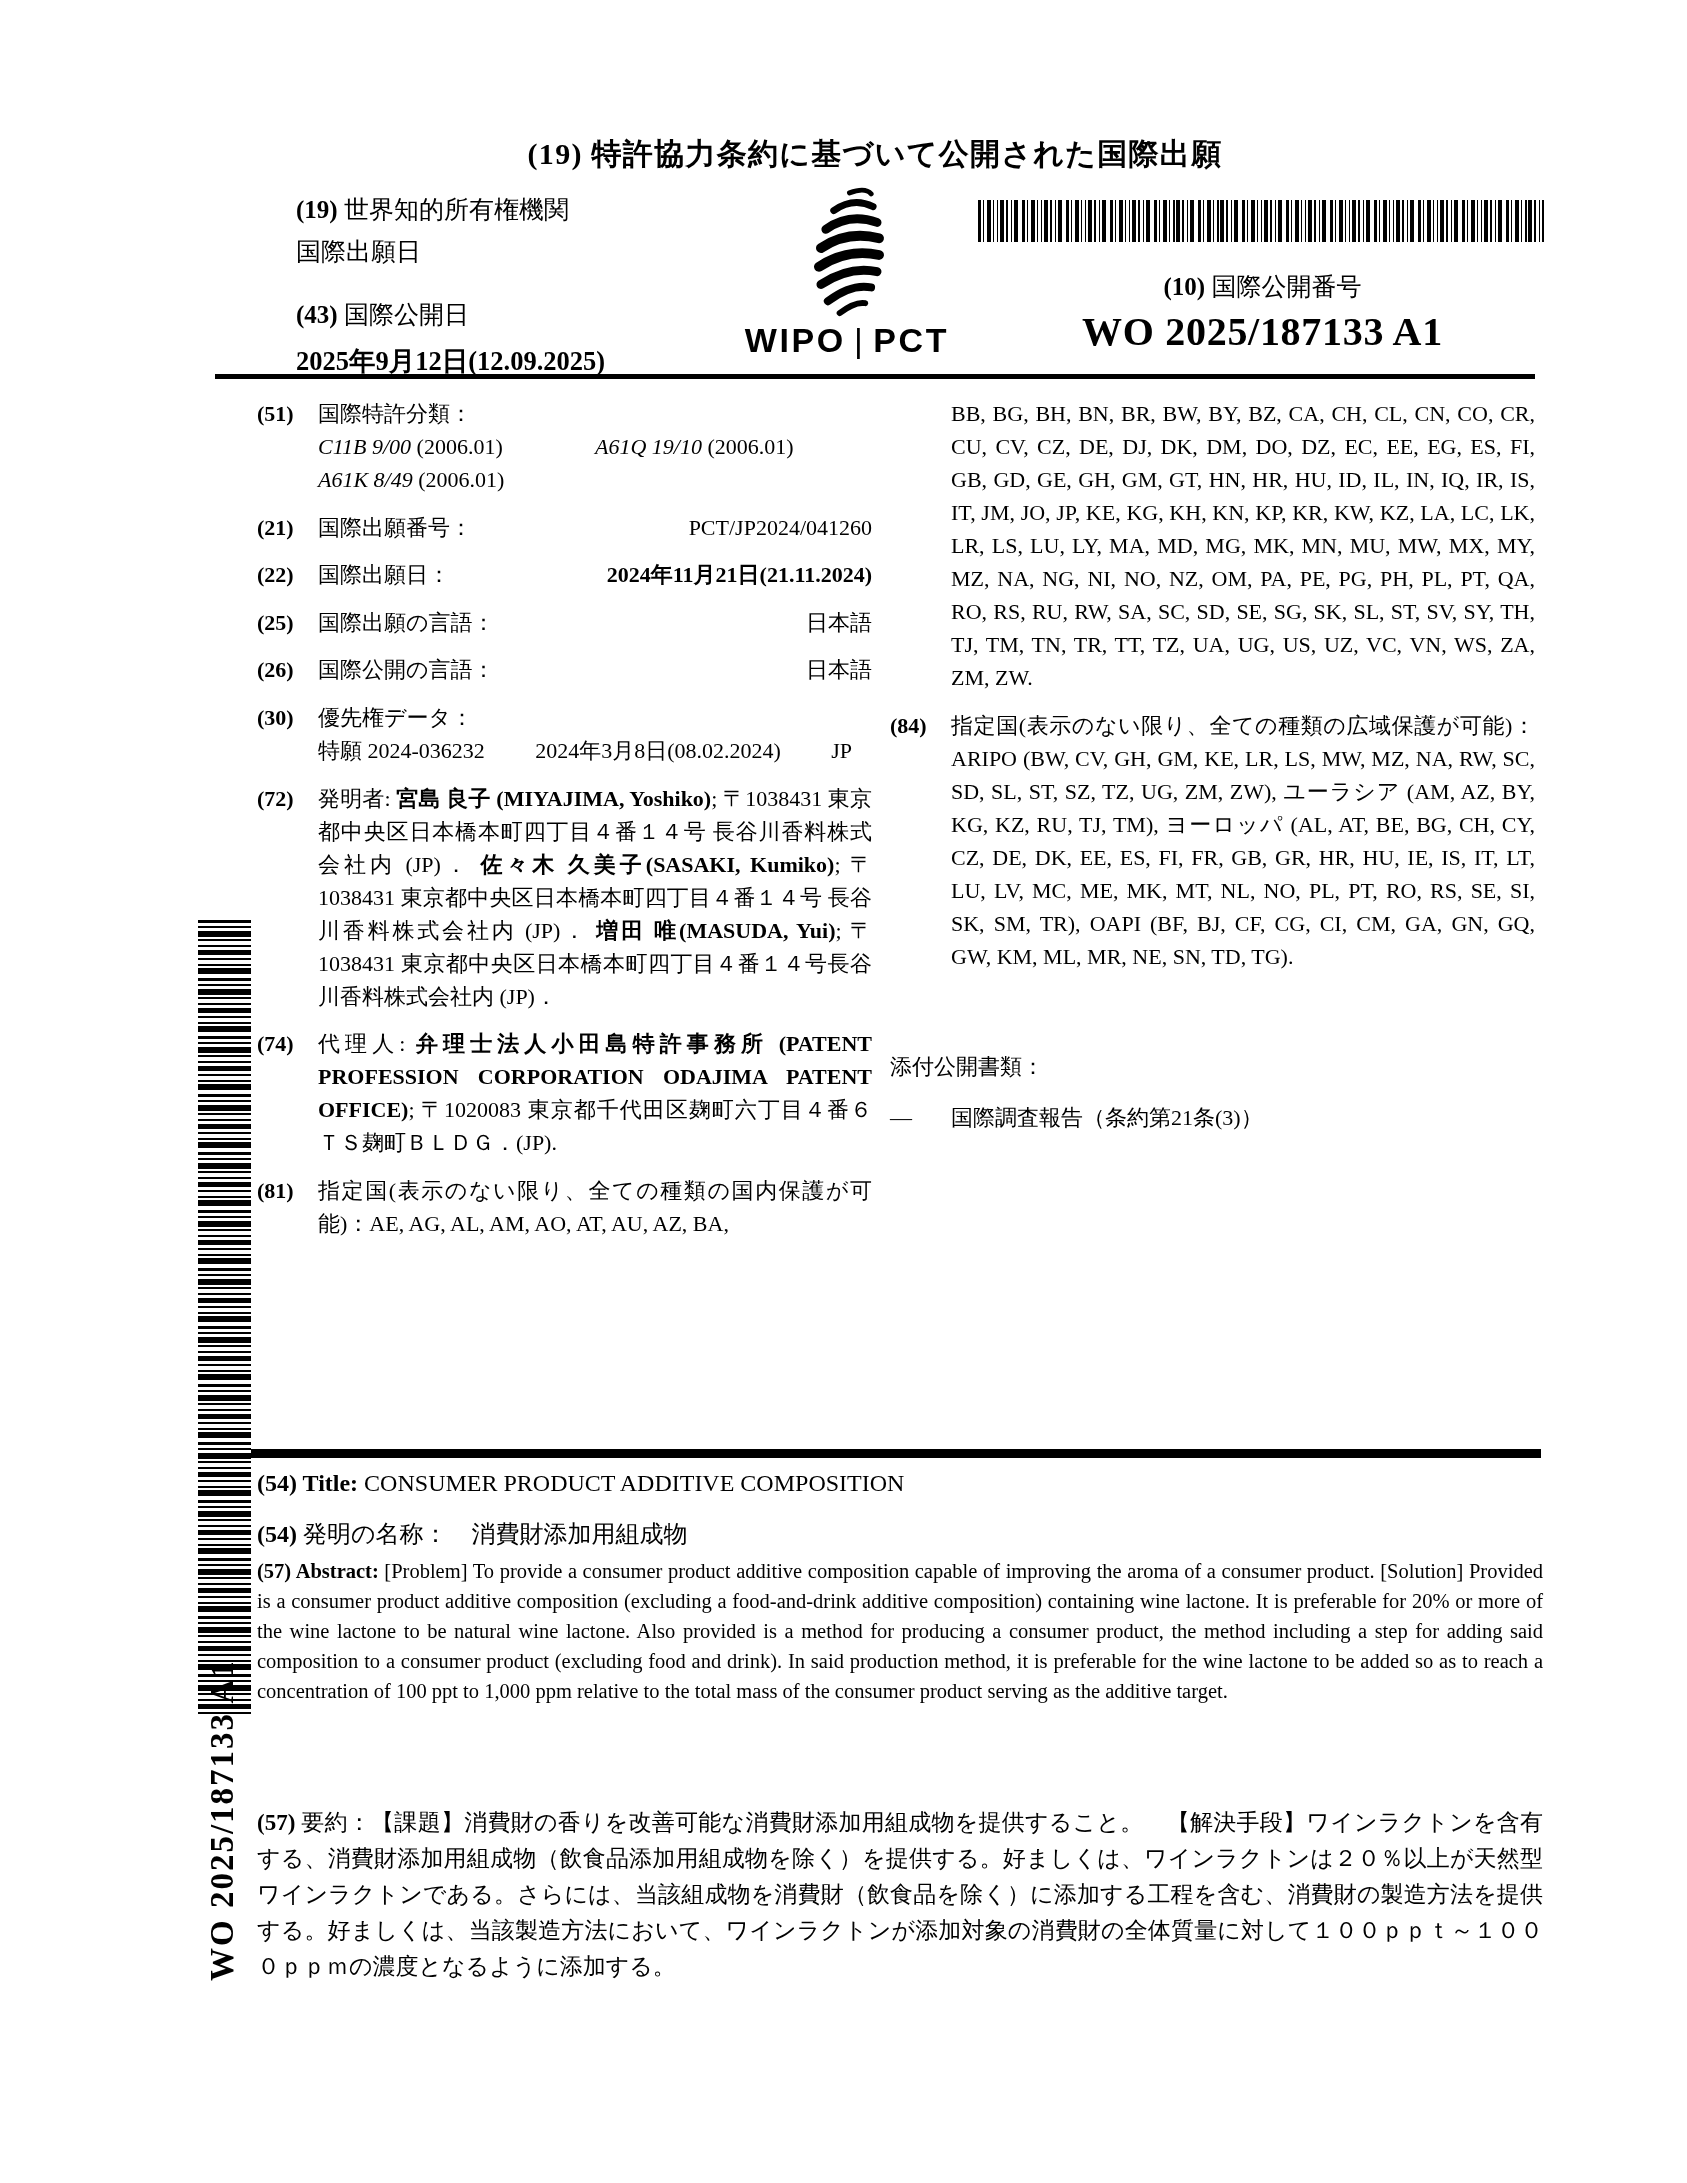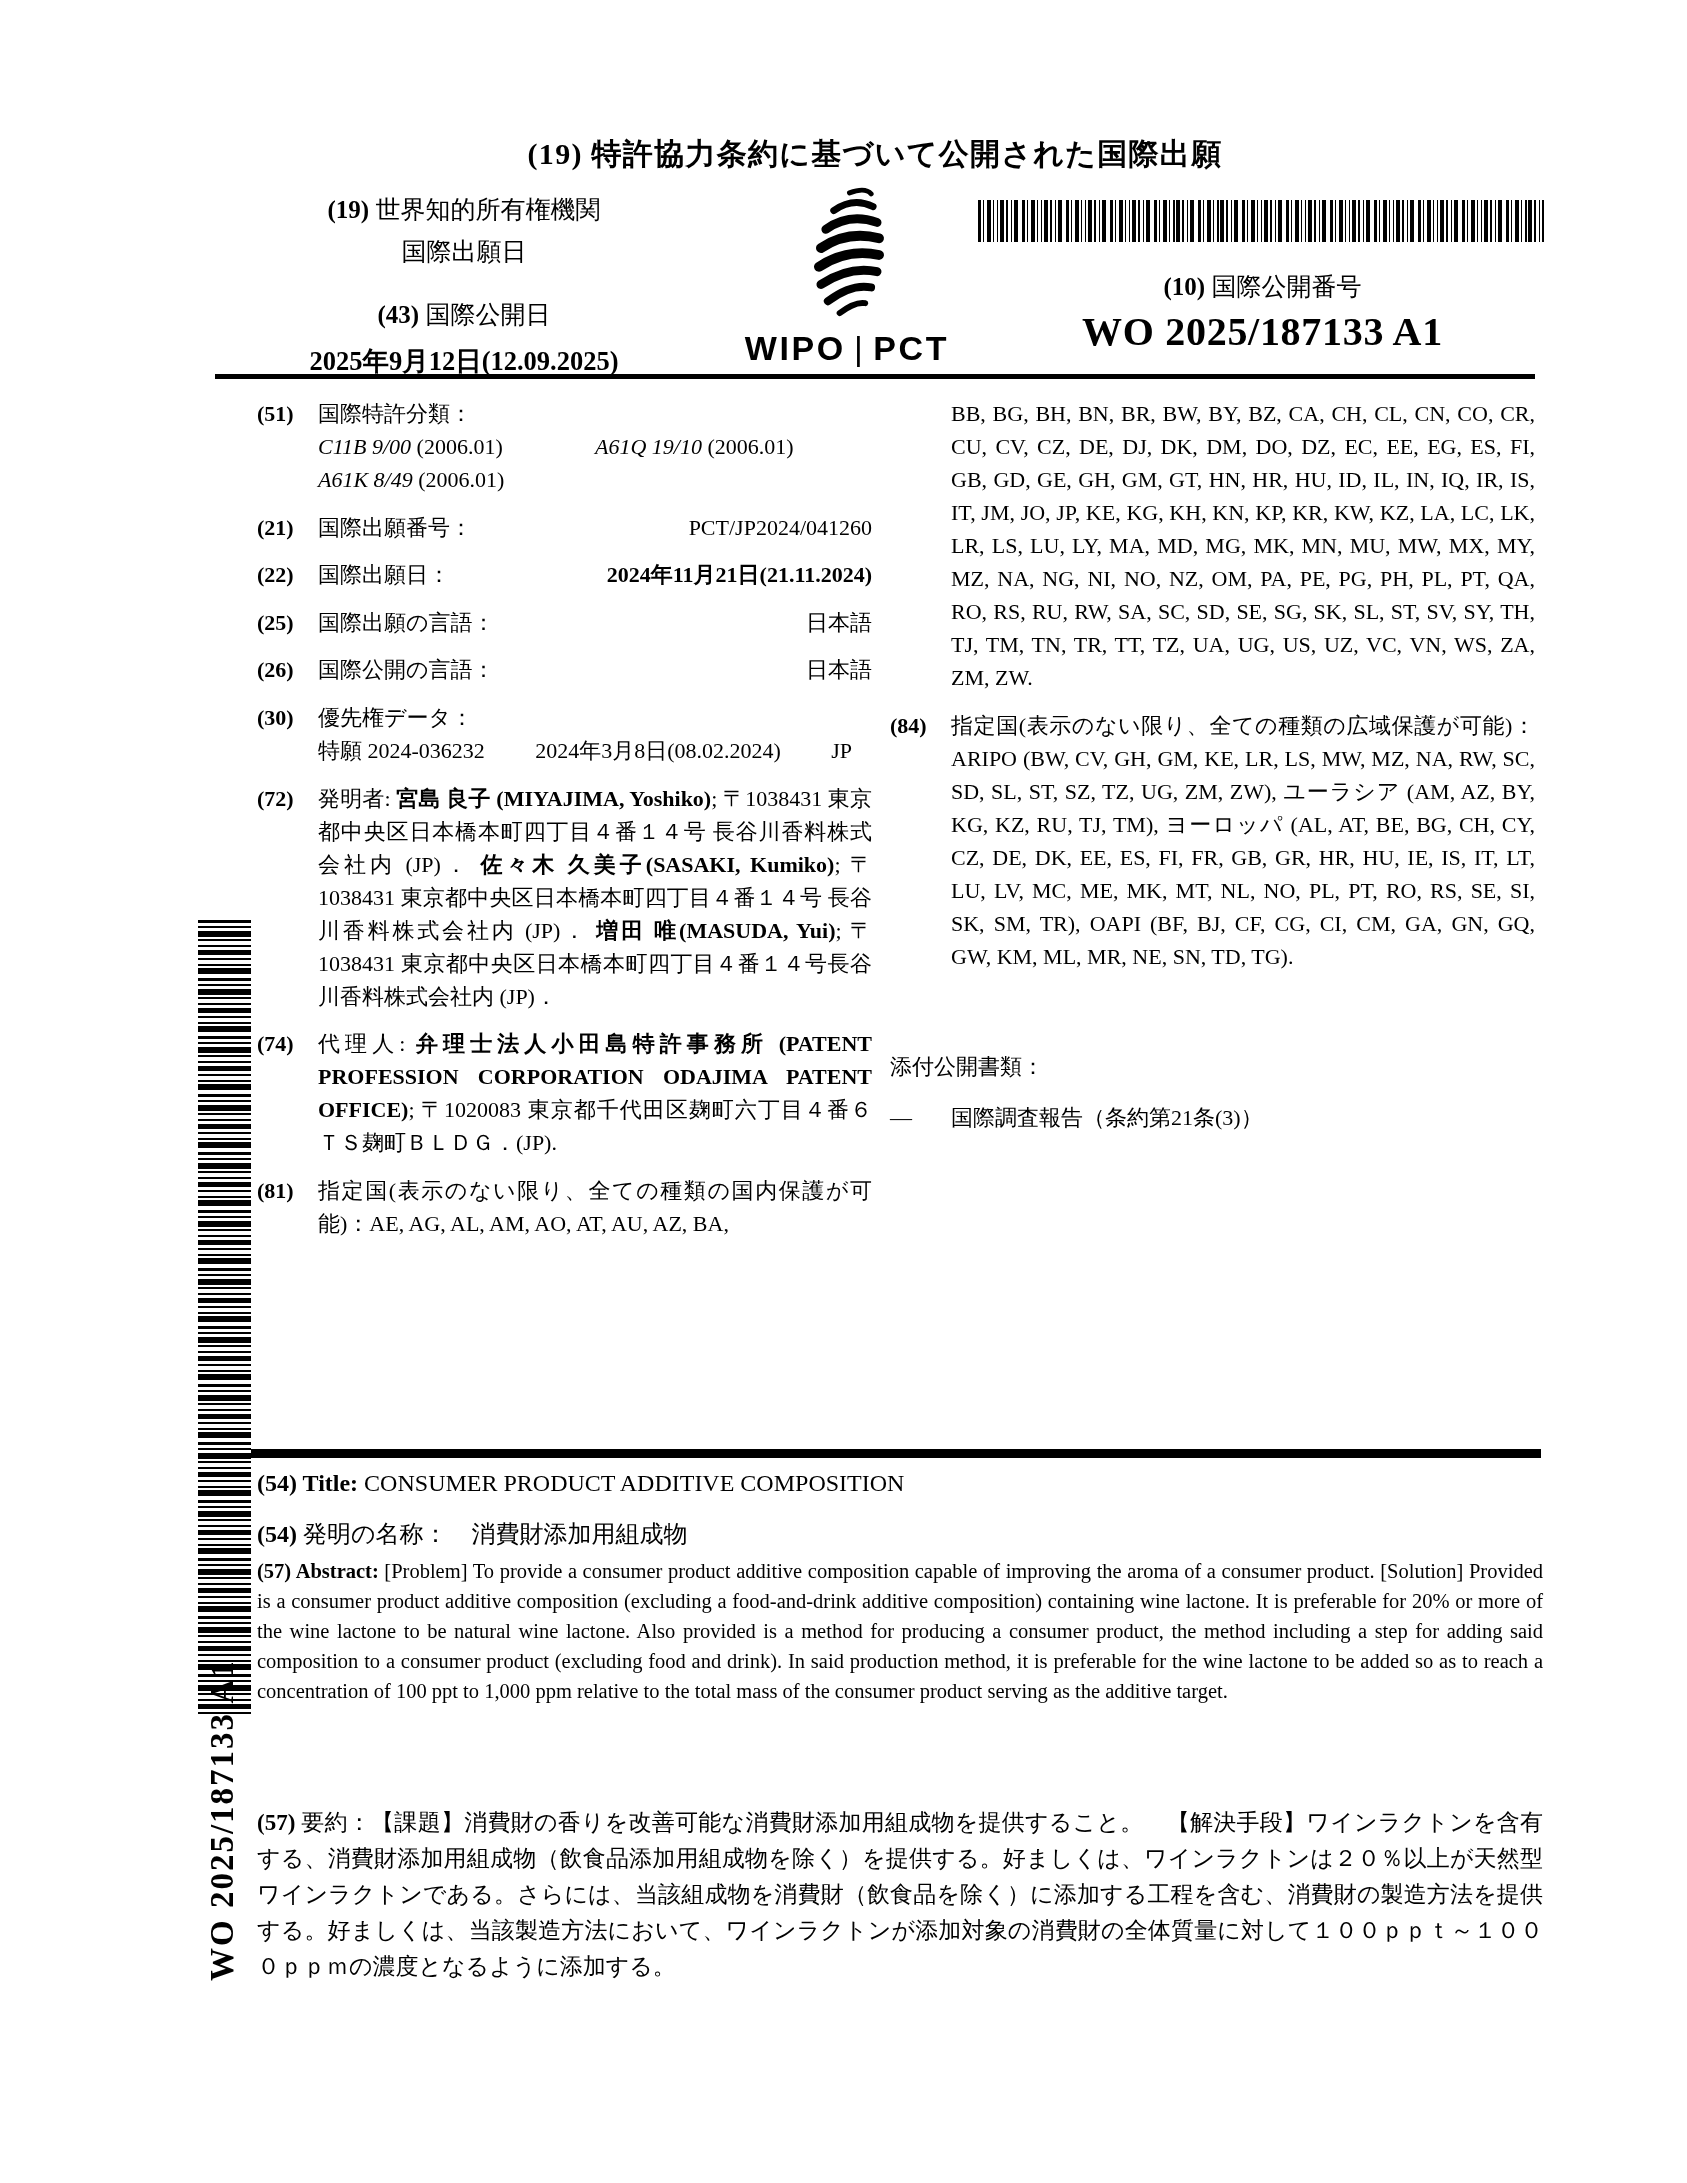--- a/index.html
+++ b/index.html
@@ -6,29 +6,29 @@
   .page {
     position:relative; width:1687px; height:2183px; background:#ffffff;
     font-family:"Liberation Serif","DejaVu Serif",serif; color:#000;
     overflow:hidden;
   }
   b { font-weight:bold; }
 
   
   .h12 { position:absolute; top:134px; left:215px; width:1320px; text-align:center;
          font-size:30px; font-weight:bold; letter-spacing:1.3px; }
-  .hleft { position:absolute; top:193px; left:272px; width:384px; text-align:center; font-size:25px; }
+  .hleft { position:absolute; top:193px; left:296px; width:384px; text-align:left; font-size:25px; }
   .hleft .l1 { margin-bottom:9.3px; }
   .hleft .l2 { margin-bottom:30px; }
   .hleft .l3 { margin-bottom:12px; }
   .hleft .l4 { font-weight:bold; font-size:26.5px; }
 
   .hlogo { position:absolute; top:185px; left:738px; width:218px; text-align:center; }
   .hlogo svg { display:block; margin:0 auto; }
-  .wipopct { margin-top:12px; font-size:34px; font-weight:bold;
+  .wipopct { margin-top:4px; font-size:34px; font-weight:bold;
              font-family:"Liberation Sans","DejaVu Sans",sans-serif; letter-spacing:2.6px; }
   .wipopct .sep { font-weight:normal; padding:0 8px; color:#000; }
 
   .hright { position:absolute; top:200px; left:978px; width:569px; text-align:center; }
   .barcode-top {
     width:566px; height:42px; background-color:#fff;
     background-image:repeating-linear-gradient(90deg,
       #000 0 2.6px,#fff 2.6px 4.6px,#000 4.6px 6px,#fff 6px 8.6px,#000 8.6px 12.6px,#fff 12.6px 14.6px,
       #000 14.6px 16px,#fff 16px 19px,#000 19px 20.5px,#fff 20.5px 22.5px,#000 22.5px 26.5px,#fff 26.5px 28.4px,
       #000 28.4px 30px,#fff 30px 33px,#000 33px 34px,#fff 34px 36px,#000 36px 40px,#fff 40px 44px);

